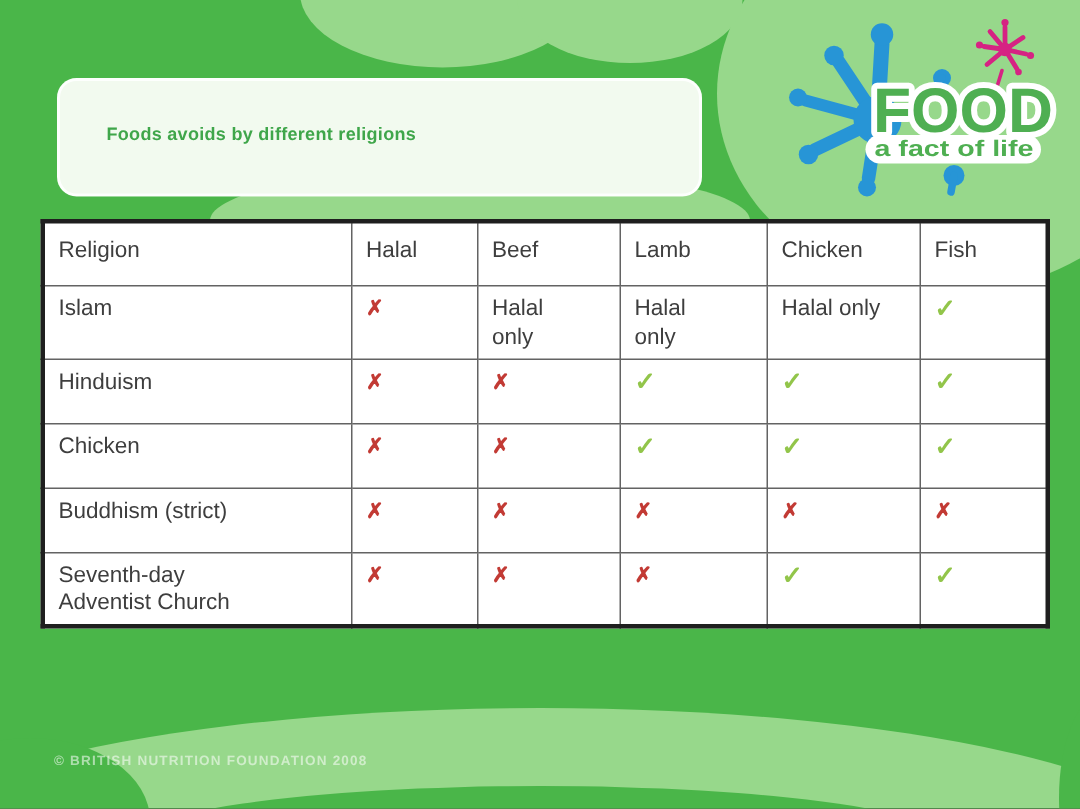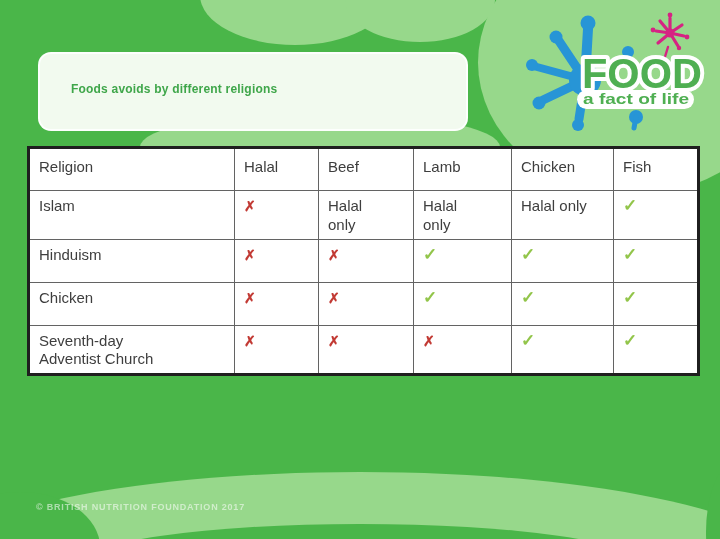--- a/index.html
+++ b/index.html
@@ -151,25 +151,33 @@
         </tr>
         <tr>
           <td>Chicken</td>
           <td><span class="mark-cross">✗</span></td>
           <td><span class="mark-cross">✗</span></td>
           <td><span class="mark-check">✓</span></td>
           <td><span class="mark-check">✓</span></td>
           <td><span class="mark-check">✓</span></td>
         </tr>
         <tr>
+          <td>Buddhism (strict)</td>
+          <td><span class="mark-cross">✗</span></td>
+          <td><span class="mark-cross">✗</span></td>
+          <td><span class="mark-cross">✗</span></td>
+          <td><span class="mark-cross">✗</span></td>
+          <td><span class="mark-cross">✗</span></td>
+        </tr>
+        <tr>
           <td>Seventh-day
 Adventist Church</td>
           <td><span class="mark-cross">✗</span></td>
           <td><span class="mark-cross">✗</span></td>
           <td><span class="mark-cross">✗</span></td>
           <td><span class="mark-check">✓</span></td>
           <td><span class="mark-check">✓</span></td>
         </tr>
       </tbody>
   </table>
 
-  <div class="copyright">© BRITISH NUTRITION FOUNDATION 2017</div>
+  <div class="copyright">© BRITISH NUTRITION FOUNDATION 2008</div>
 </div>
 
 </body></html>

